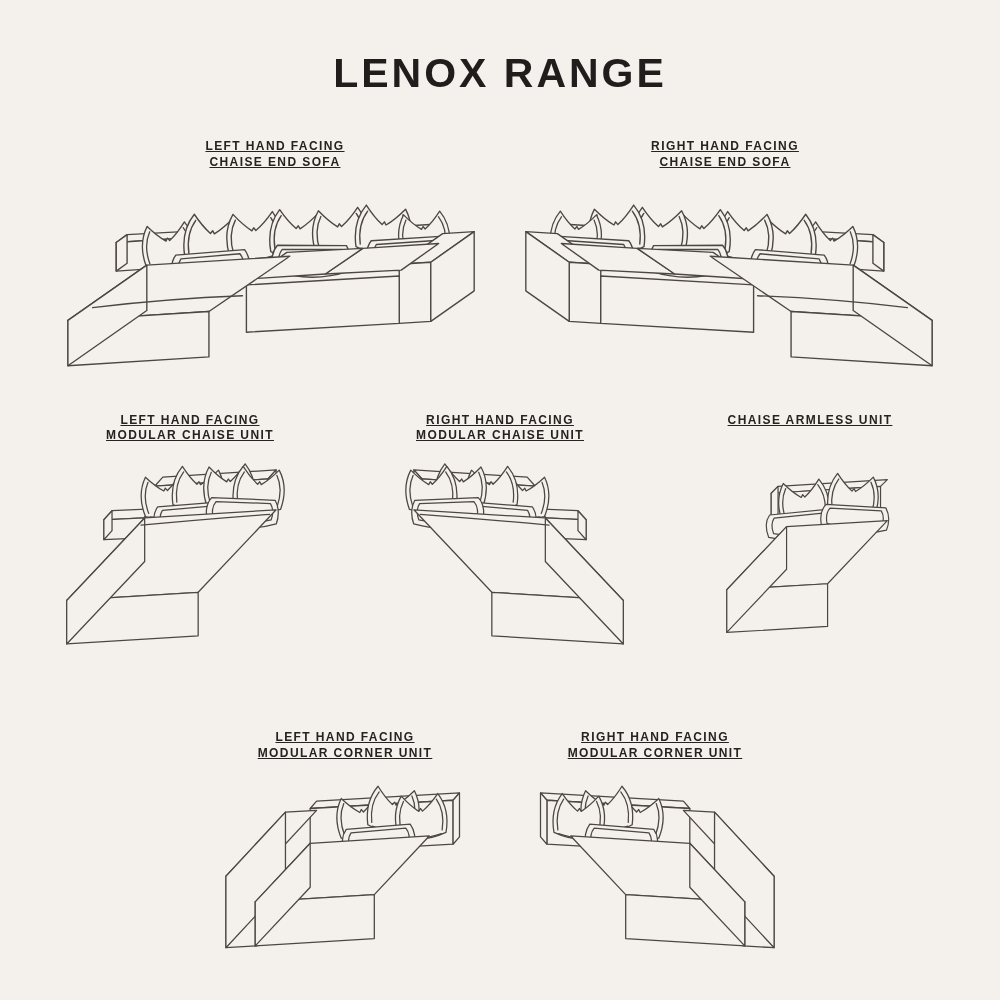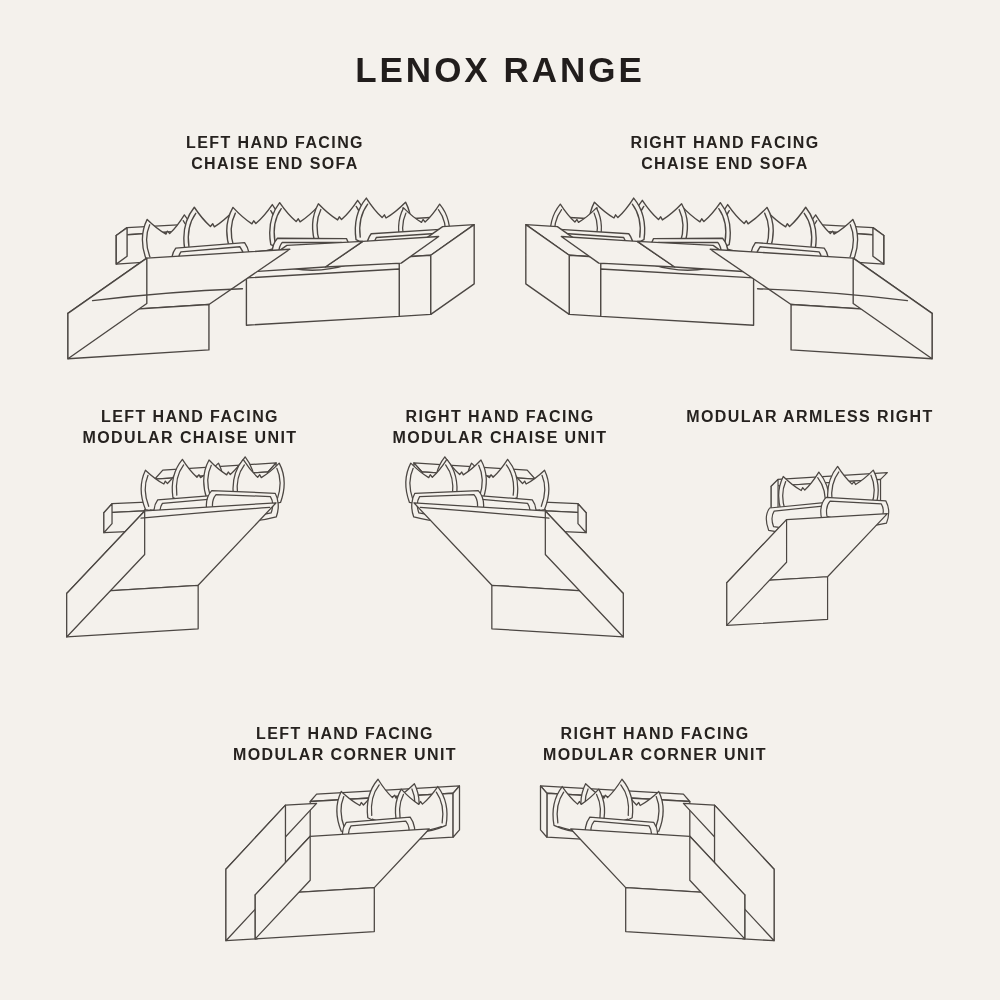--- a/index.html
+++ b/index.html
@@ -6,40 +6,41 @@
   body{
     width:1000px;height:1000px;overflow:hidden;
     background:#f4f1ec;
     color:#26221f;
     font-family:"Liberation Sans", sans-serif;
   }
   .sheet{width:1000px;height:1000px;position:relative;}
   h1{
     margin:50px 0 0 0;
     text-align:center;
-    font-size:35px;
+    font-size:41px;
     font-weight:700;
     letter-spacing:3px;
     color:#211d1c;
   }
   .row{display:flex;justify-content:center;align-items:flex-start;}
   .row-1{margin-top:42px;}
   .row-2{margin-top:38px;}
   .row-3{margin-top:80px;}
   .cell{display:flex;flex-direction:column;align-items:center;margin:0;}
   .row-1 .cell{width:450px;}
   .row-2 .cell,.row-3 .cell{width:310px;}
   .label{
     height:50px;
     text-align:center;
-    font-size:16px;
+    font-size:12px;
     font-weight:700;
     letter-spacing:1.4px;
     line-height:1.32;
     color:#26221f;
+    text-decoration:underline;
   }
   .label span{display:block;}
   .art{display:block;overflow:visible;}
   .art-a{width:424px;margin-top:18px;}
   .art-b{width:272px;margin-top:6px;}
   .art-c{width:205px;margin-top:14px;}
   .art-d{width:240px;margin-top:12px;}
   .art-e{width:225px;margin-top:30px;}
   .defs{position:absolute;width:0;height:0;overflow:hidden;}
 </style>
@@ -183,21 +184,21 @@
       <figcaption class="label">
         <span>RIGHT HAND FACING</span>
         <span>MODULAR CHAISE UNIT</span>
       </figcaption>
       <svg class="art art-b" viewBox="0 0 300 200" fill="#f4f1ec" stroke="#4c4743" stroke-width="1.4" stroke-linejoin="round" stroke-linecap="round">
         <use href="#art-b" transform="translate(300 0) scale(-1 1)"></use>
       </svg>
     </figure>
     <figure class="cell">
       <figcaption class="label">
-        <span>MODULAR ARMLESS RIGHT</span>
+        <span>CHAISE ARMLESS UNIT</span>
         <span></span>
       </figcaption>
       <svg class="art art-c" viewBox="0 0 240 190" fill="#f4f1ec" stroke="#4c4743" stroke-width="1.4" stroke-linejoin="round" stroke-linecap="round">
         <use href="#art-c"></use>
       </svg>
     </figure>
   </section>
 
   <section class="row row-3">
     <figure class="cell">

